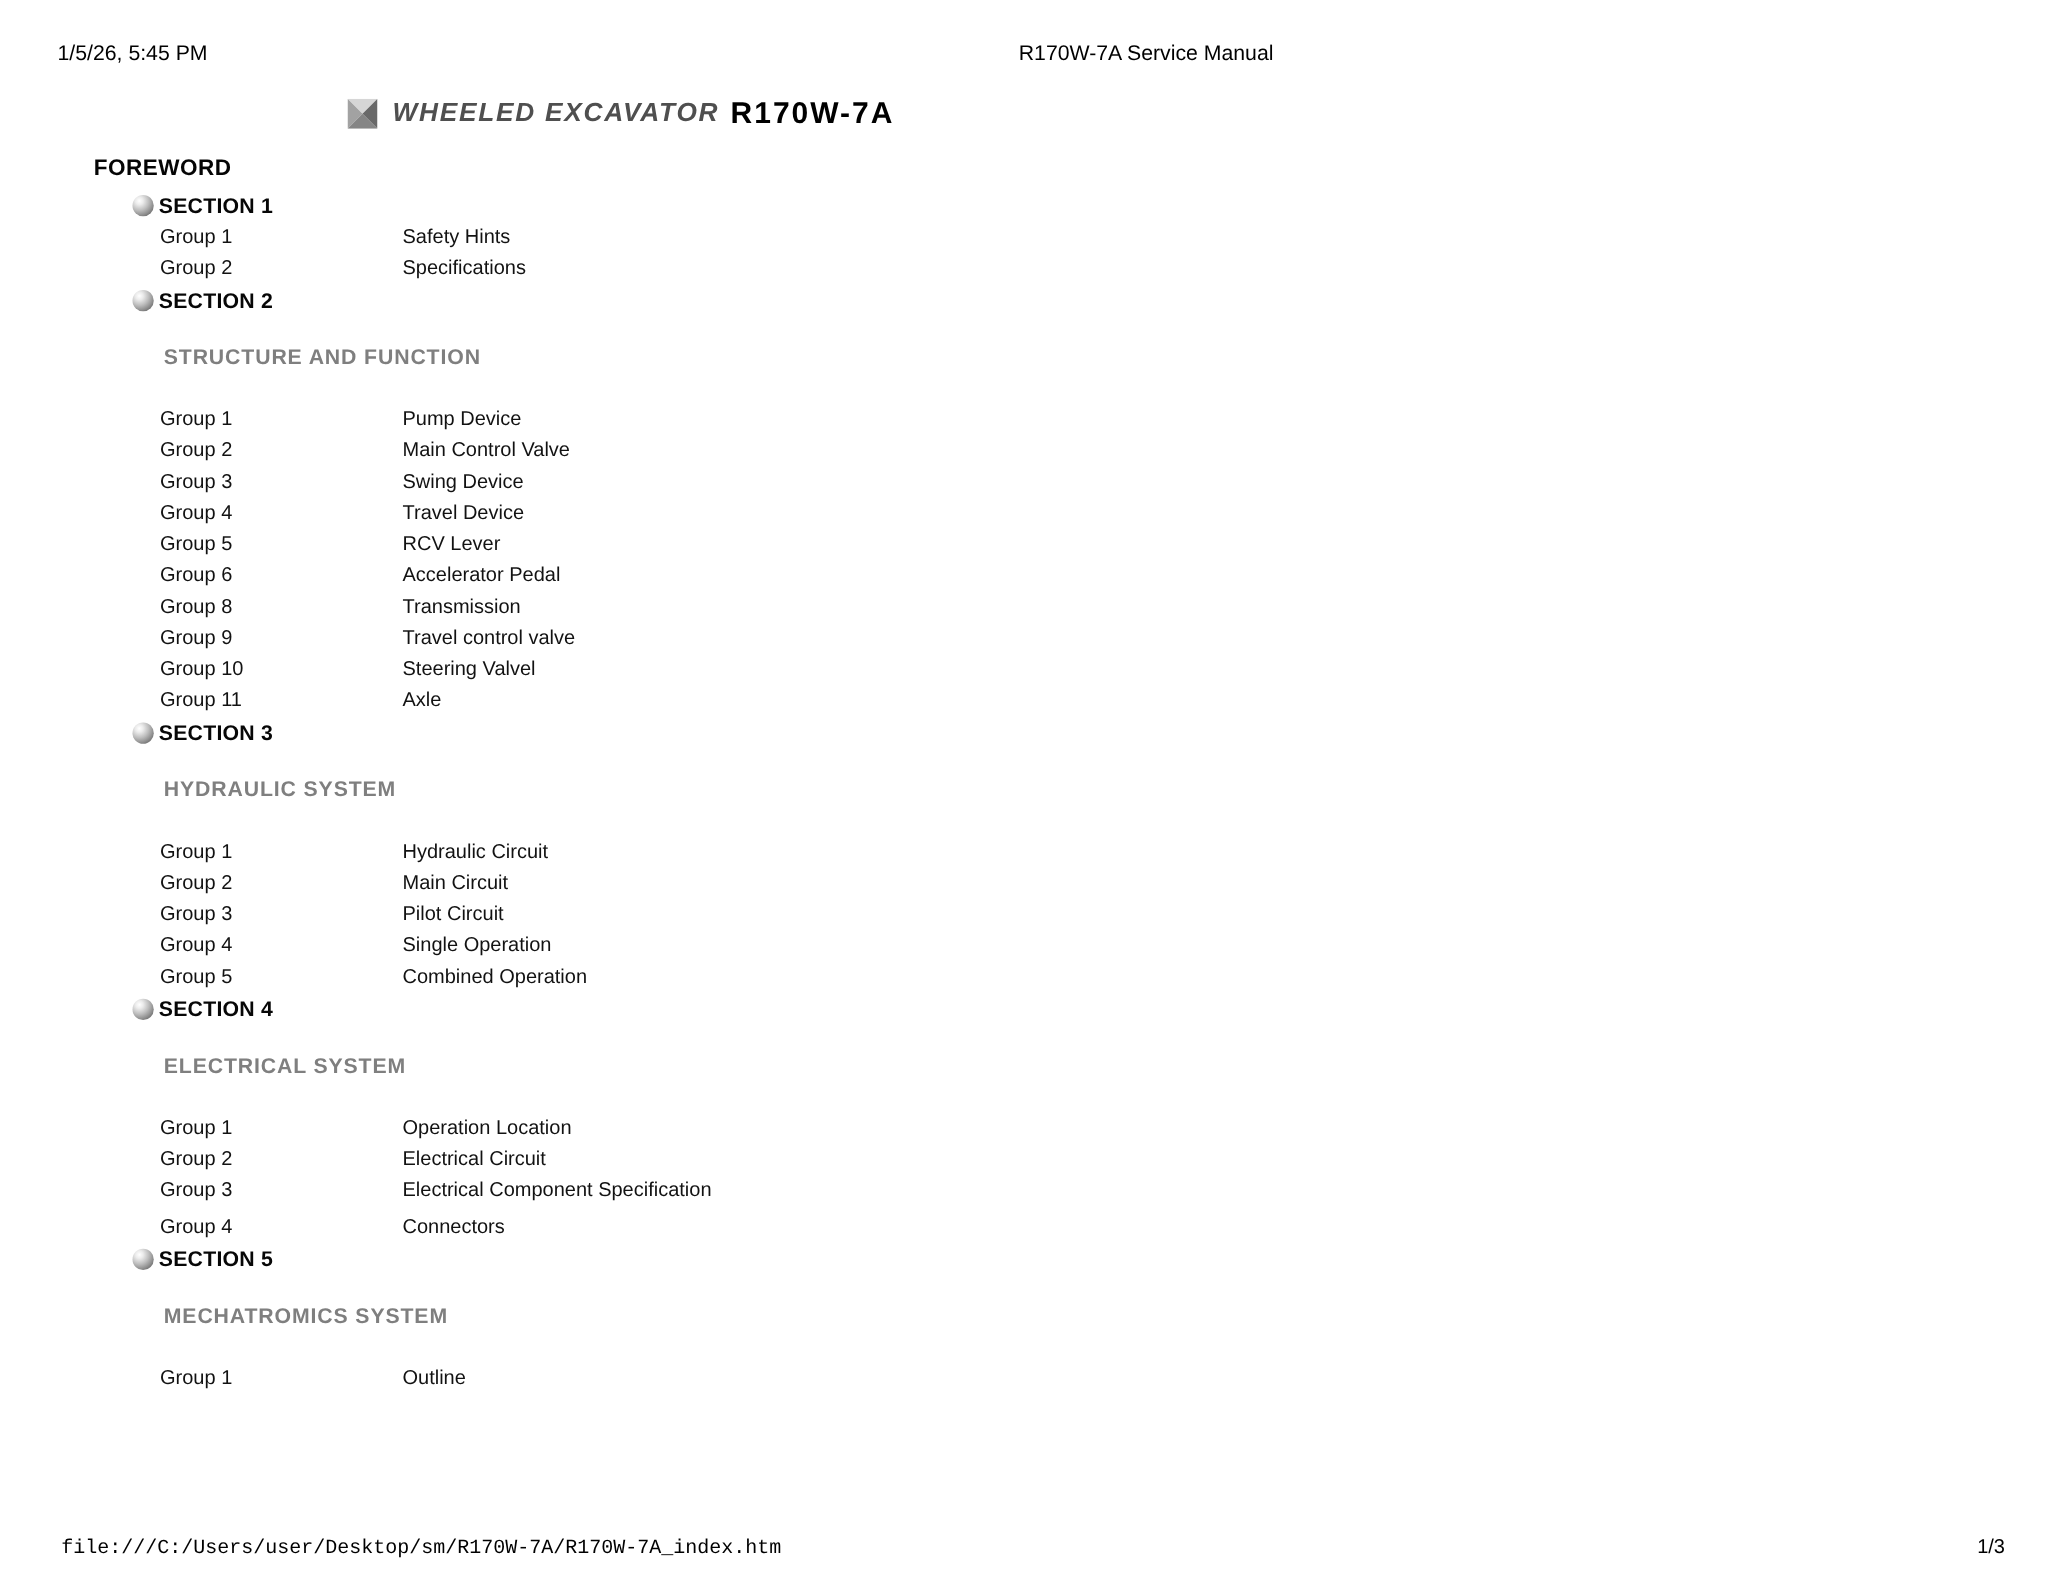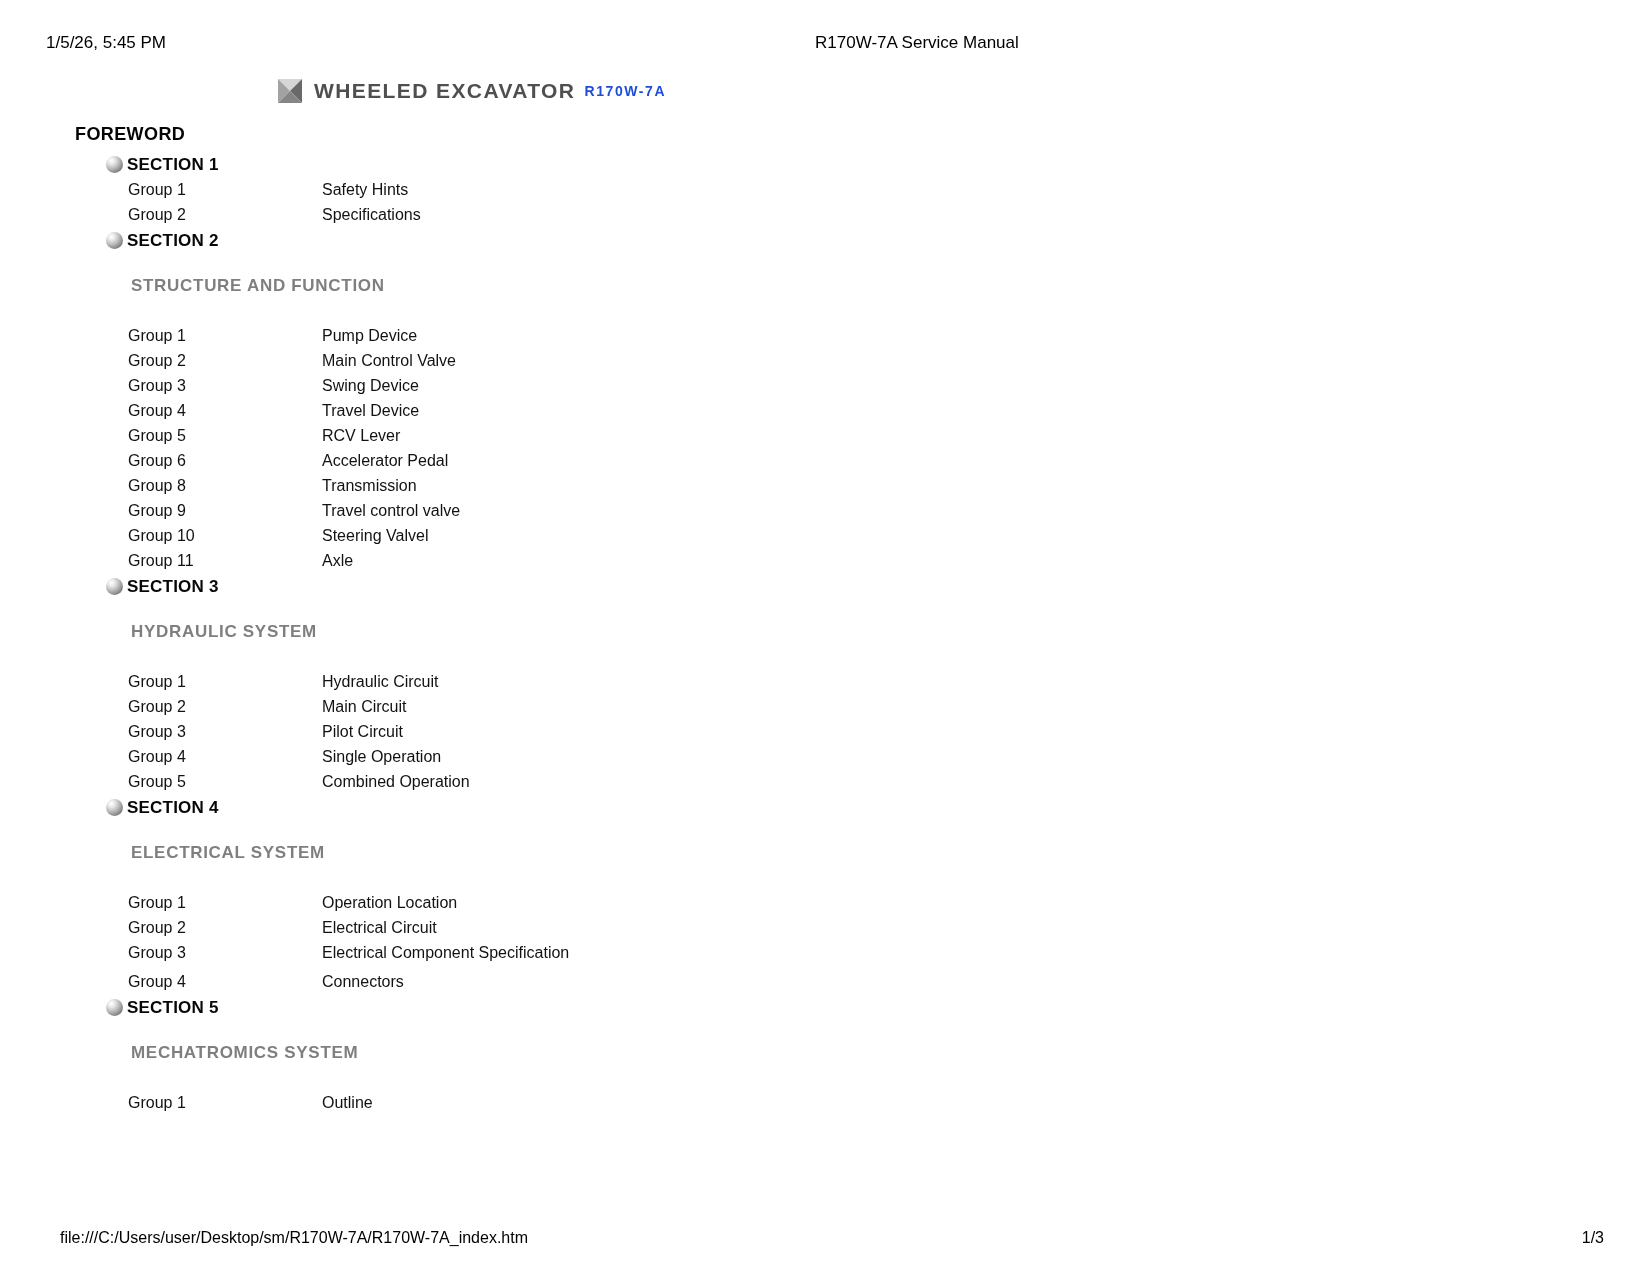--- a/index.html
+++ b/index.html
@@ -11,28 +11,28 @@
     overflow: hidden;
     color: #000;
   }
 
   
   .print-header { position: absolute; top: 33px; left: 46px; right: 46px; height: 20px; font-size: 17px; color: #000; }
   .print-datetime { position: absolute; left: 0; top: 0; }
   .print-doc-title { position: absolute; left: 769px; top: 0; }
 
   .print-footer { position: absolute; top: 1229px; left: 46px; right: 46px; height: 20px; font-size: 16px; color: #000; }
-  .file-path { position: absolute; left: 14px; top: 0; }
+  .file-path { position: absolute; left: 3px; top: 0; font-family: Liberation Mono, monospace; }
   .page-number { position: absolute; right: 0; top: 0; }
 
   
   .brand-logo { position: absolute; top: 78px; left: 278px; height: 26px; display: flex; align-items: center; }
   .logo-icon { width: 24px; height: 24px; display: inline-block; }
-  .brand-name { font-size: 21px; font-weight: 700; color: #4f4f4f; letter-spacing: 1.4px; margin-left: 12px; white-space: nowrap; }
-  .brand-model { font-size: 14px; font-weight: 700; color: #1d4ed8; letter-spacing: 1.6px; margin-left: 9px; white-space: nowrap; }
+  .brand-name { font-size: 21px; font-weight: 700; color: #4f4f4f; letter-spacing: 1.4px; margin-left: 12px; white-space: nowrap; font-style: italic; }
+  .brand-model { font-size: 24px; font-weight: 700; color: #000000; letter-spacing: 1.6px; margin-left: 9px; white-space: nowrap; }
 
   
   .foreword { position: absolute; top: 124px; left: 75px; font-size: 18px; font-weight: 700; letter-spacing: 0.4px; color: #050505; }
 
   
   .toc { position: absolute; top: 152px; left: 0; right: 0; }
 
   .section-row { height: 25px; margin-left: 106px; display: flex; align-items: center; }
   .section + .section .section-row { margin-top: 1px; }
   .sphere {

